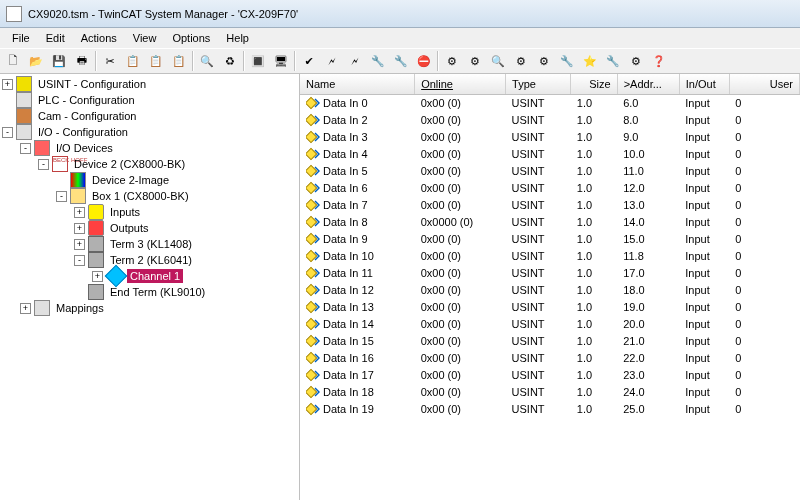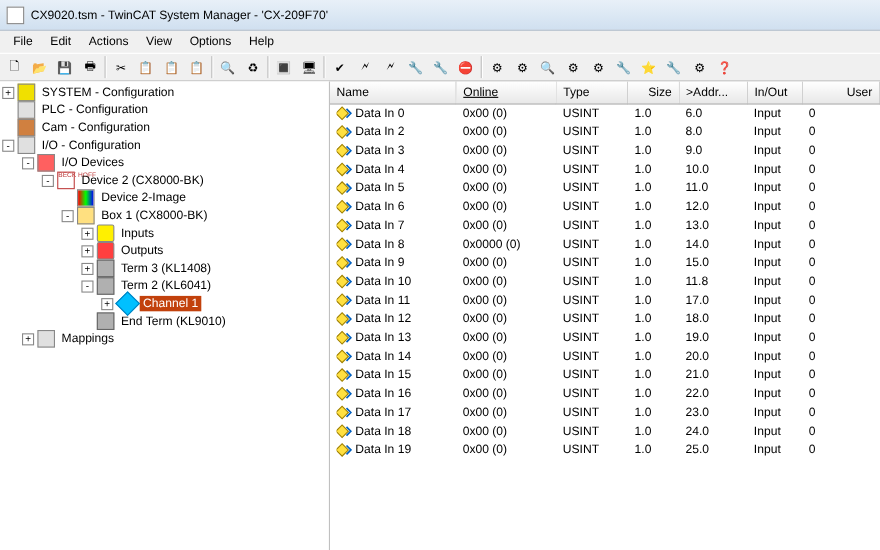--- a/index.html
+++ b/index.html
@@ -12,21 +12,21 @@
 .toolbar { height: 26px; background: #f0f0f0; border-top: 1px solid #fff; border-bottom: 1px solid #c0c0c0; display: flex; align-items: center; padding: 0 2px; gap: 1px; overflow: hidden; }
 .toolbar .btn { width: 22px; height: 22px; display: flex; align-items: center; justify-content: center; cursor: default; }
 .toolbar .sep { width: 2px; height: 20px; border-left: 1px solid #c0c0c0; border-right: 1px solid #fff; margin: 0 1px; }
 .main { display: flex; height: calc(500px - 28px - 20px - 26px); }
 .tree { width: 300px; border-right: 1px solid #c0c0c0; overflow: auto; padding: 2px; background: #fff; }
 .tree-node { display: flex; align-items: center; height: 16px; white-space: nowrap; cursor: default; }
 .tree-node .expander { width: 11px; height: 11px; border: 1px solid #888; background: #fff; display: flex; align-items: center; justify-content: center; font-size: 9px; line-height: 1; margin-right: 3px; cursor: pointer; }
 .tree-node .spacer { width: 14px; }
 .tree-node .icon { width: 16px; height: 16px; margin-right: 3px; flex-shrink: 0; }
 .tree-node .label { padding: 1px 3px; }
-.tree-node .label.selected { background: #c2410c; color: #fff; }
+.tree-node .label.selected { background: #be185d; color: #fff; }
 .indent { display: inline-block; }
 .list { flex: 1; overflow: auto; }
 .list table { border-collapse: collapse; width: 100%; }
 .list th { text-align: left; font-weight: normal; background: linear-gradient(#fff, #e8e8e8); border-right: 1px solid #d0d0d0; border-bottom: 1px solid #c0c0c0; padding: 3px 6px; height: 20px; position: sticky; top: 0; }
 .list td { padding: 1px 6px; height: 17px; white-space: nowrap; }
 .list td.name { display: flex; align-items: center; }
 .var-icon { width: 14px; height: 14px; margin-right: 3px; display: inline-flex; align-items: center; justify-content: center; flex-shrink: 0; }
 
 .ic-sys { background: #f0e000; border: 1px solid #888; }
 .ic-plc { background: #e0e0e0; border: 1px solid #888; }
@@ -93,21 +93,21 @@
     <div class="btn">🔧</div>
     <div class="btn">⚙</div>
     <div class="btn">❓</div>
   </div>
 
 <div class="main">
   <div class="tree" id="tree">
       <div class="tree-node">
         <span class="expander">+</span>
         <span class="icon ic-sys"></span>
-        <span class="label">SYSTEM - Configuration</span>
+        <span class="label">USINT - Configuration</span>
       </div>
       <div class="tree-node">
         <span class="spacer"></span>
         <span class="icon ic-plc"></span>
         <span class="label">PLC - Configuration</span>
       </div>
       <div class="tree-node">
         <span class="spacer"></span>
         <span class="icon ic-cam"></span>
         <span class="label">Cam - Configuration</span>

